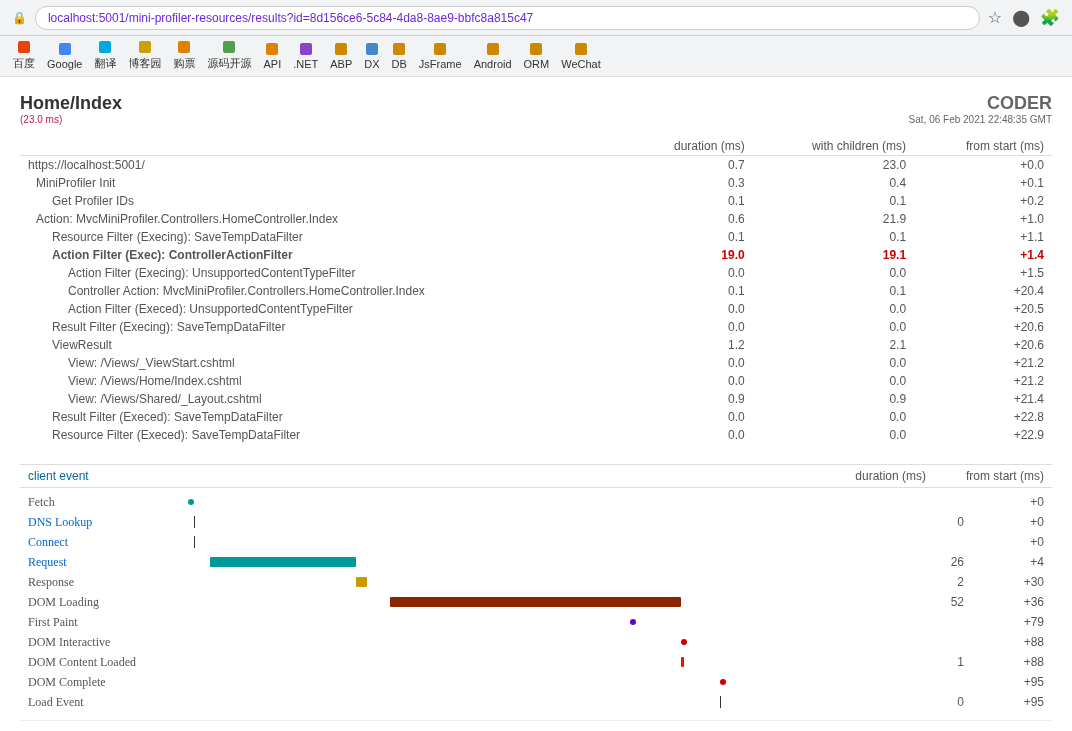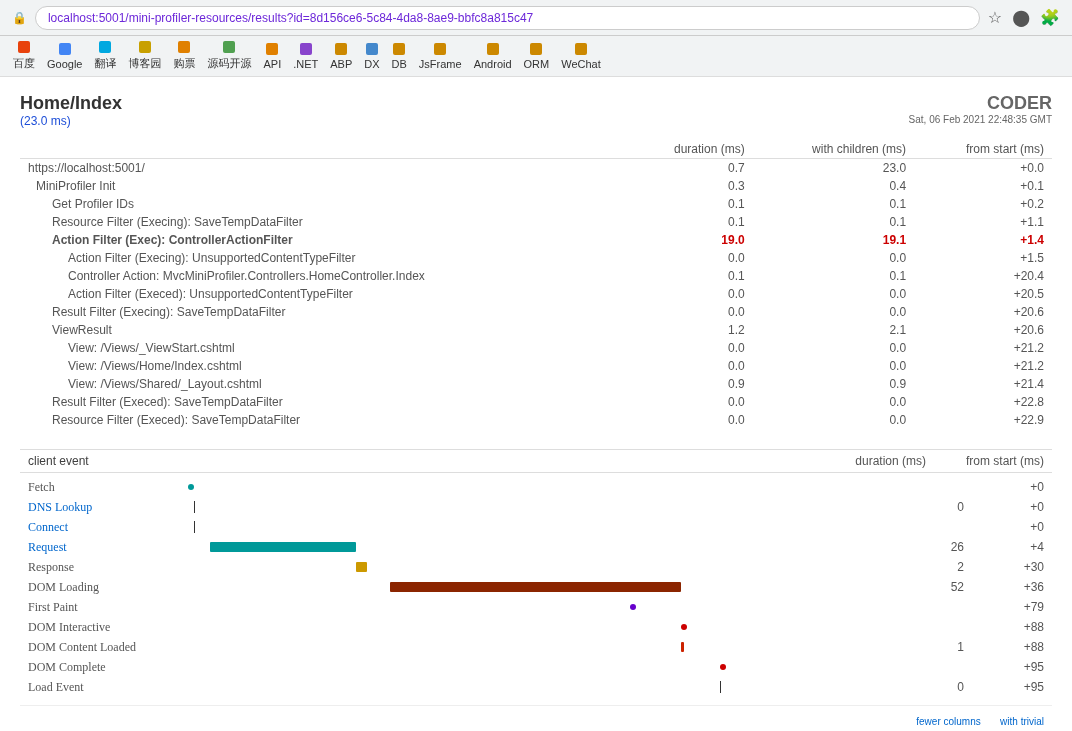--- a/index.html
+++ b/index.html
@@ -59,21 +59,21 @@
     }
 
     
     .profiler-header {
       display: flex;
       justify-content: space-between;
       align-items: flex-start;
       margin-bottom: 12px;
     }
     .profiler-title { font-size: 18px; font-weight: bold; color: #333; }
-    .profiler-duration { font-size: 12px; color: #1d4ed8; }
+    .profiler-duration { font-size: 10px; color: #be185d; }
     .profiler-app { font-size: 18px; font-weight: bold; color: #666; }
     .profiler-datetime { font-size: 10px; color: #666; text-align: right; }
 
     
     .timings-table {
       width: 100%;
       border-collapse: collapse;
       margin-bottom: 20px;
       font-size: 12px;
     }
@@ -101,21 +101,21 @@
     .client-section { margin-top: 10px; }
     .client-header {
       display: flex;
       justify-content: space-between;
       align-items: center;
       padding: 4px 8px;
       border-top: 1px solid #ddd;
       border-bottom: 1px solid #ddd;
       margin-bottom: 4px;
     }
-    .client-header-left { color: #404040; font-weight: normal; }
+    .client-header-left { color: #0369a1; font-weight: normal; }
     .client-header-right { display: flex; gap: 40px; }
     .client-header-right span { color: #555; }
 
     .client-row {
       display: flex;
       align-items: center;
       padding: 2px 8px;
       font-size: 12px;
     }
     .client-label { width: 160px; color: #555; flex-shrink: 0; font-family: Liberation Serif, serif; }
@@ -266,20 +266,26 @@
           <td>0.4</td>
           <td>+0.1</td>
         </tr>
         <tr>
           <td class="indent-2">Get Profiler IDs</td>
           <td>0.1</td>
           <td>0.1</td>
           <td>+0.2</td>
         </tr>
         <tr>
+          <td class="indent-1">Action: MvcMiniProfiler.Controllers.HomeController.Index</td>
+          <td>0.6</td>
+          <td>21.9</td>
+          <td>+1.0</td>
+        </tr>
+        <tr>
           <td class="indent-2">Resource Filter (Execing): SaveTempDataFilter</td>
           <td>0.1</td>
           <td>0.1</td>
           <td>+1.1</td>
         </tr>
         <tr class="bold-row">
           <td class="indent-2">Action Filter (Exec): ControllerActionFilter</td>
           <td class="highlight-val">19.0</td>
           <td class="highlight-val">19.1</td>
           <td class="highlight-val">+1.4</td>

